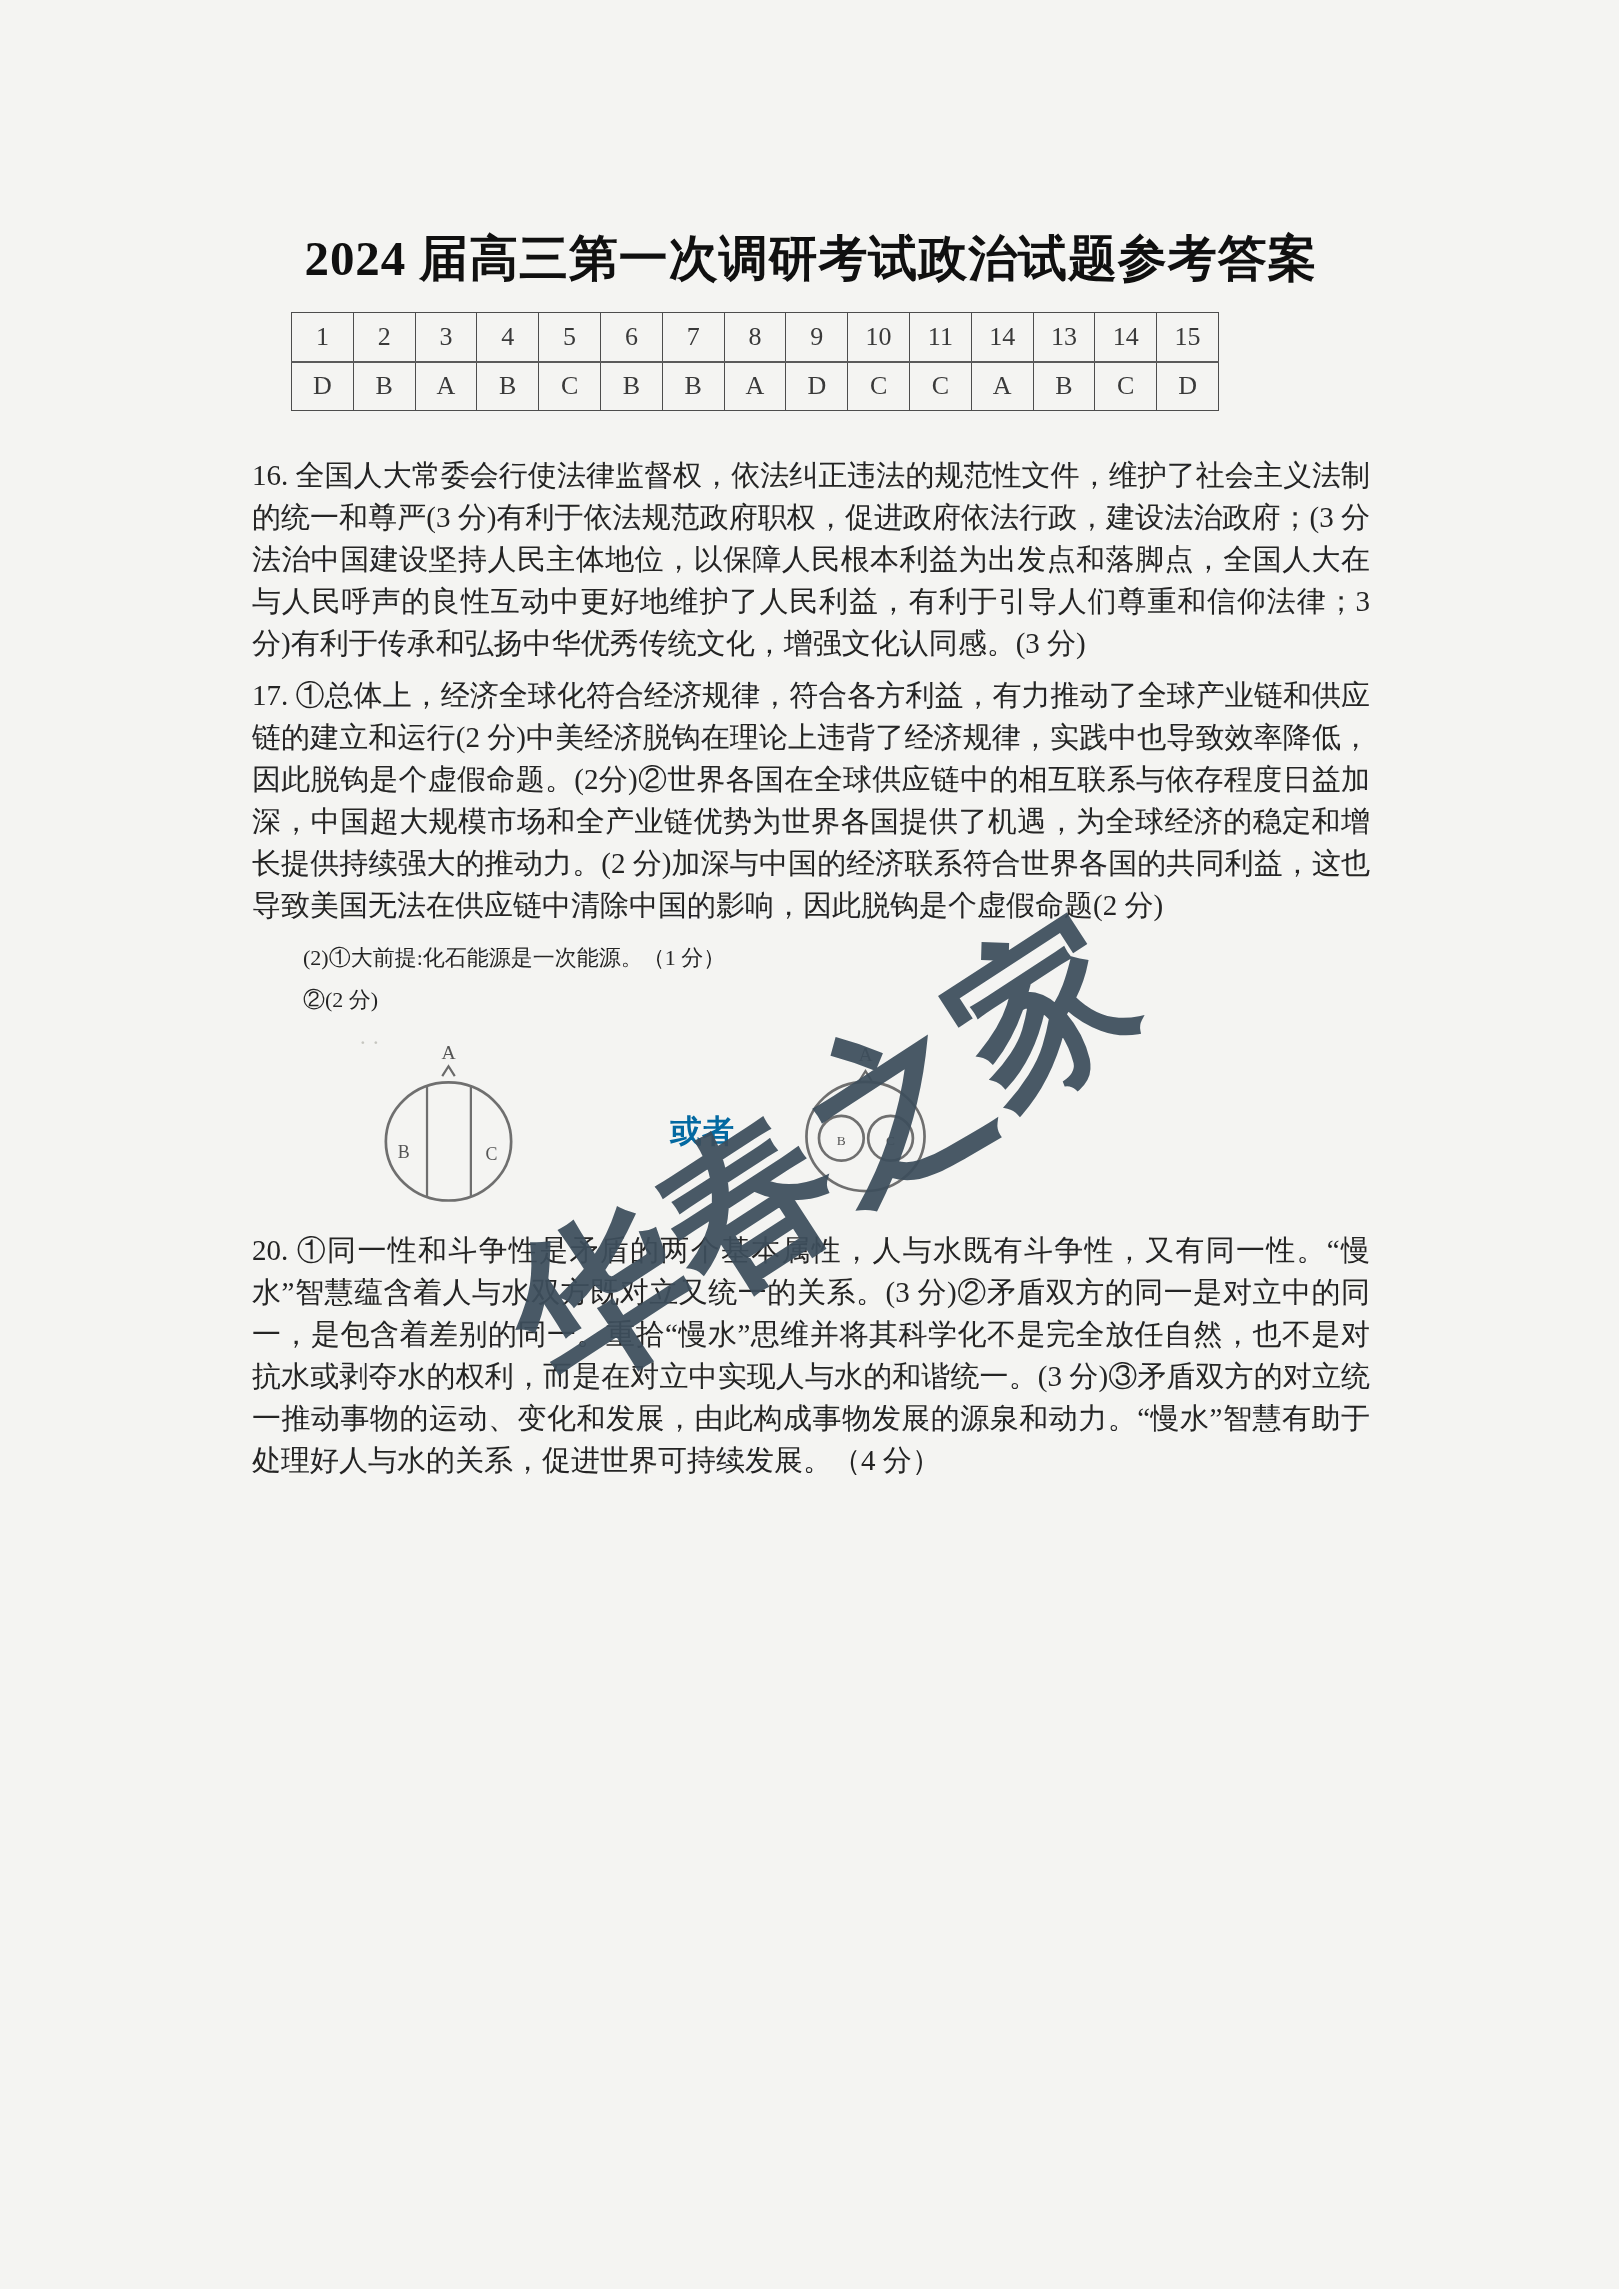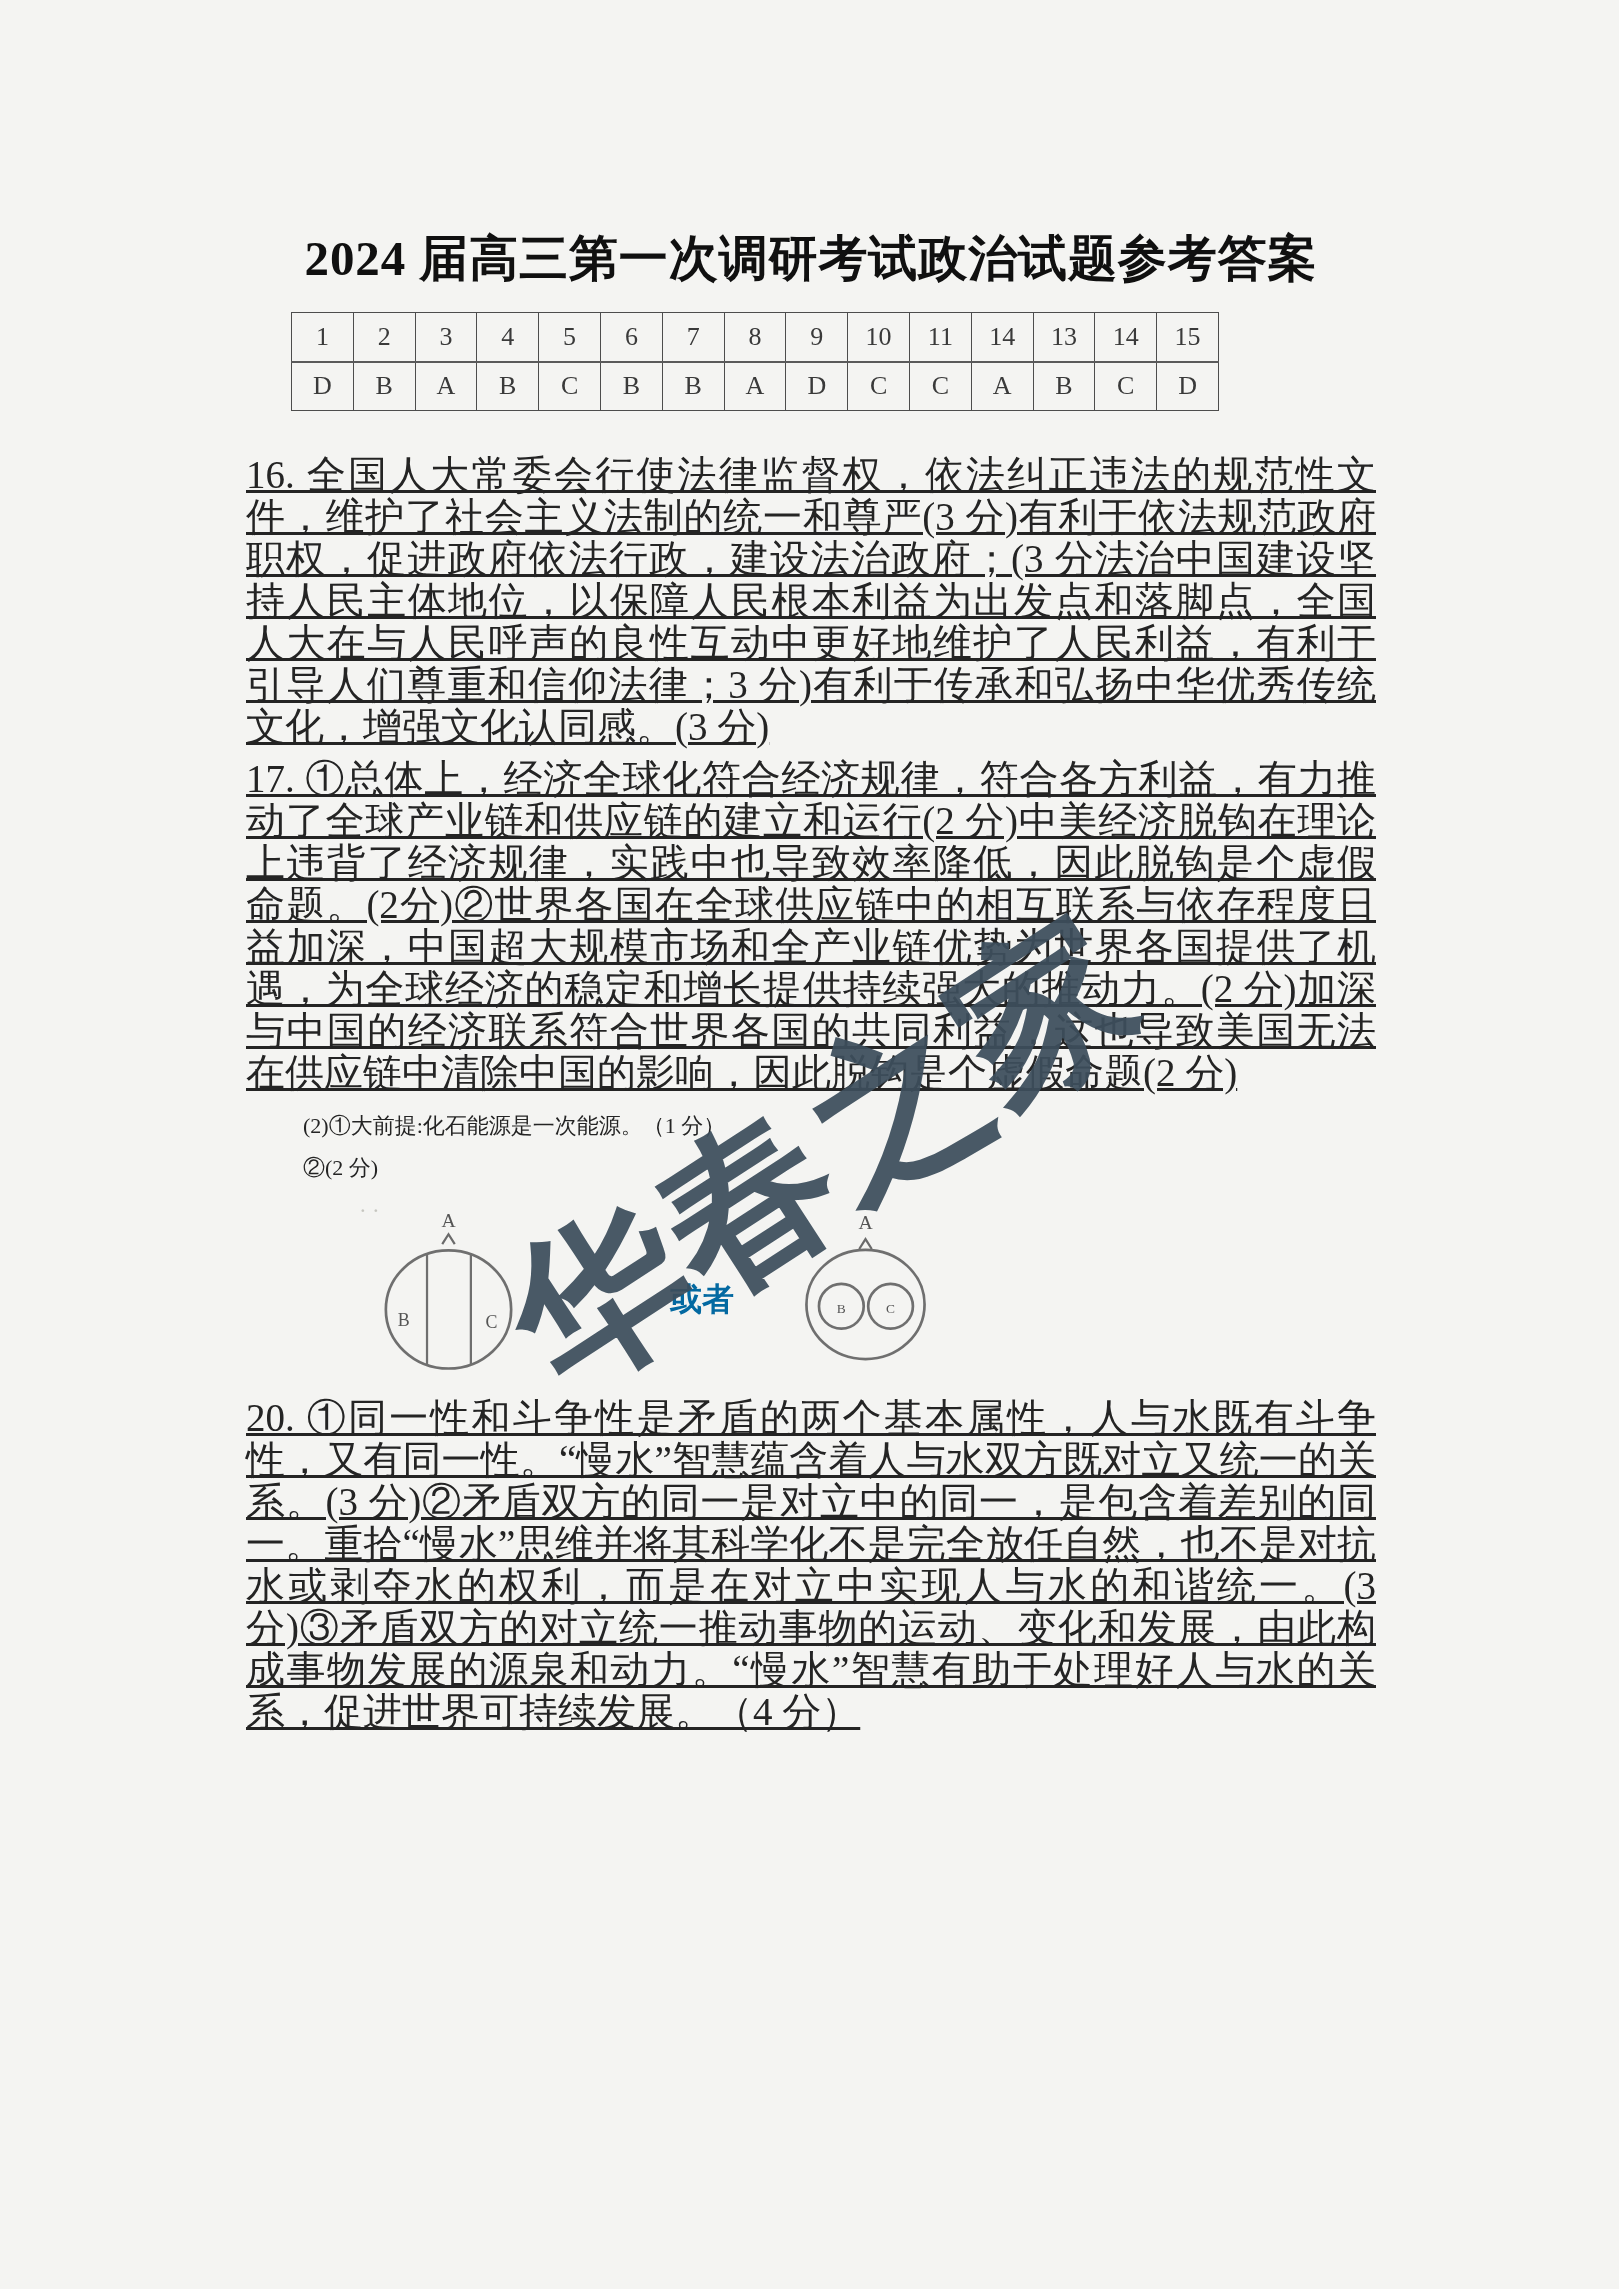--- a/index.html
+++ b/index.html
@@ -39,26 +39,25 @@
     width: 60px;
     text-align: center;
     vertical-align: middle;
     font-size: 26px;
     color: #3a3a3a;
     padding: 0;
   }
   table.answer-key tr.num-row td { height: 48px; }
   table.answer-key tr.ans-row td { height: 47px; border-top: 2.7px solid #5a5a5a; }
   .para {
-    font-size: 39px;
+    font-size: 29px;
     line-height: 42px;
     text-align: justify;
     color: #242424;
-    margin: 2px;
-    text-decoration: underline;
+    margin: 8px;
   }
   .p16 { margin-top: 43px; }
   .p17, .p18, .p19 { margin-top: 10.7px; }
   .sub-line {
     font-size: 22px;
     line-height: 42px;
     margin: 0 0 0 59px;
     white-space: nowrap;
   }
   .sub-first { margin-top: 10.7px; }

